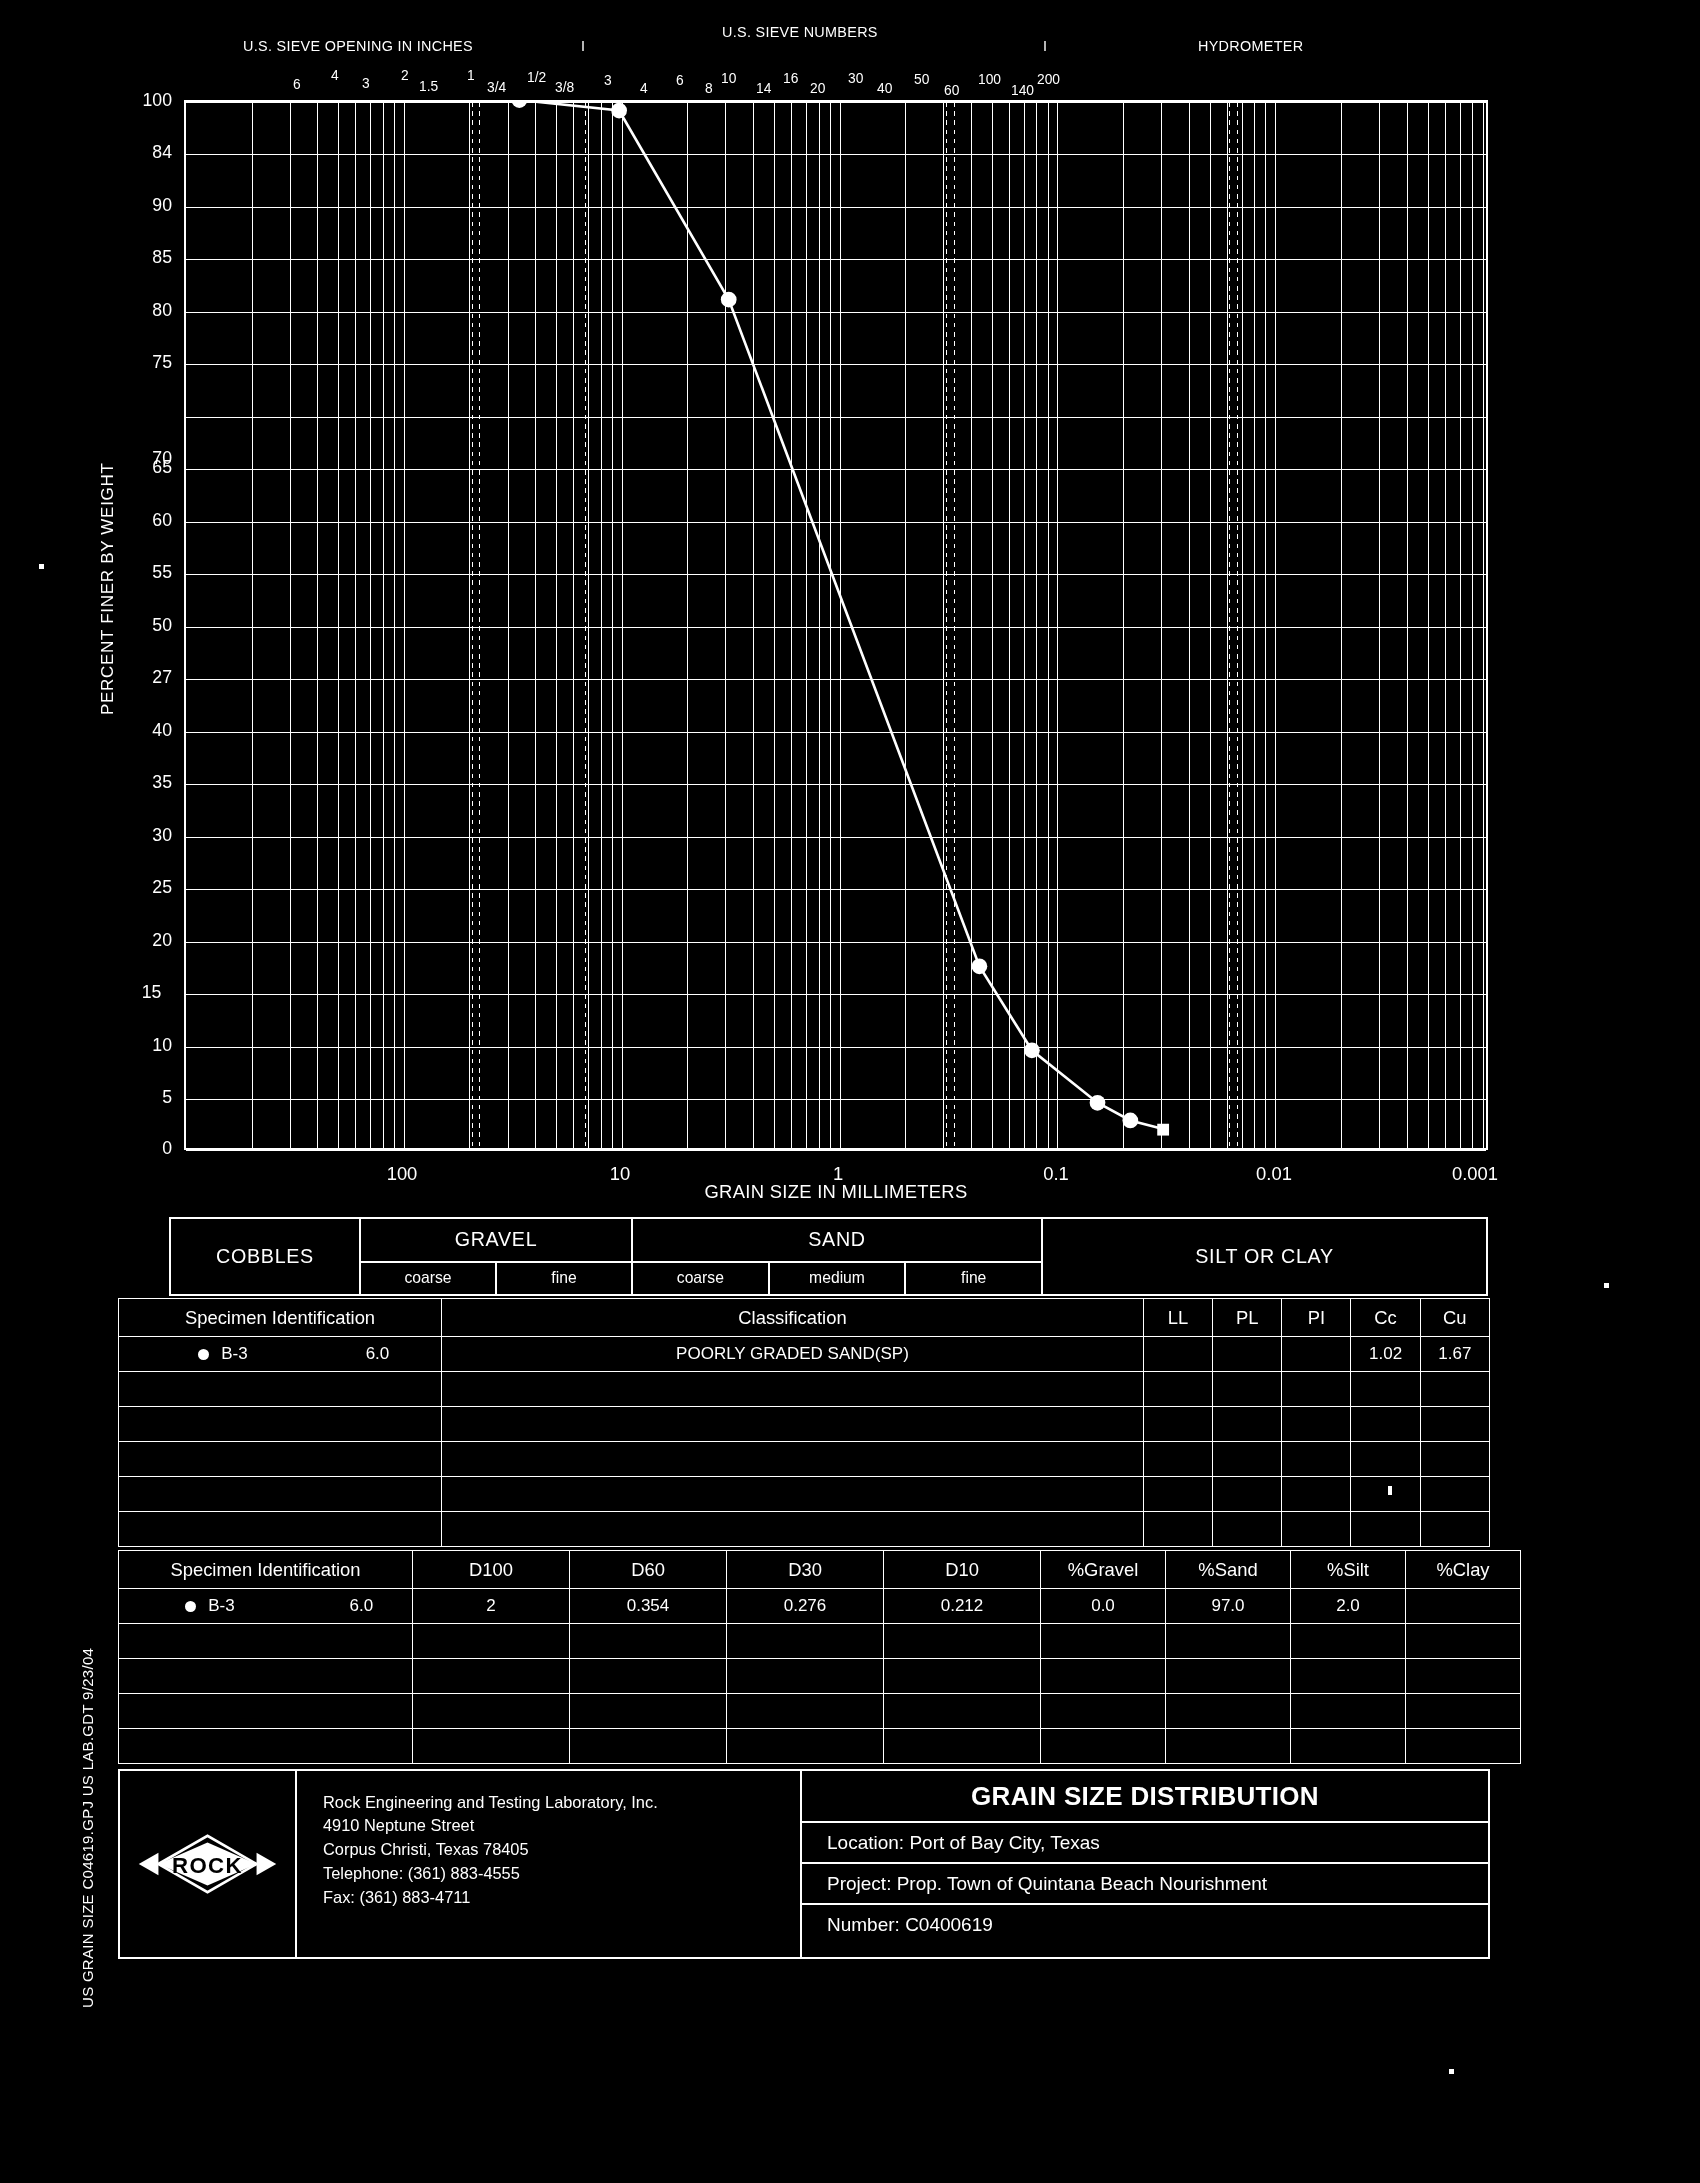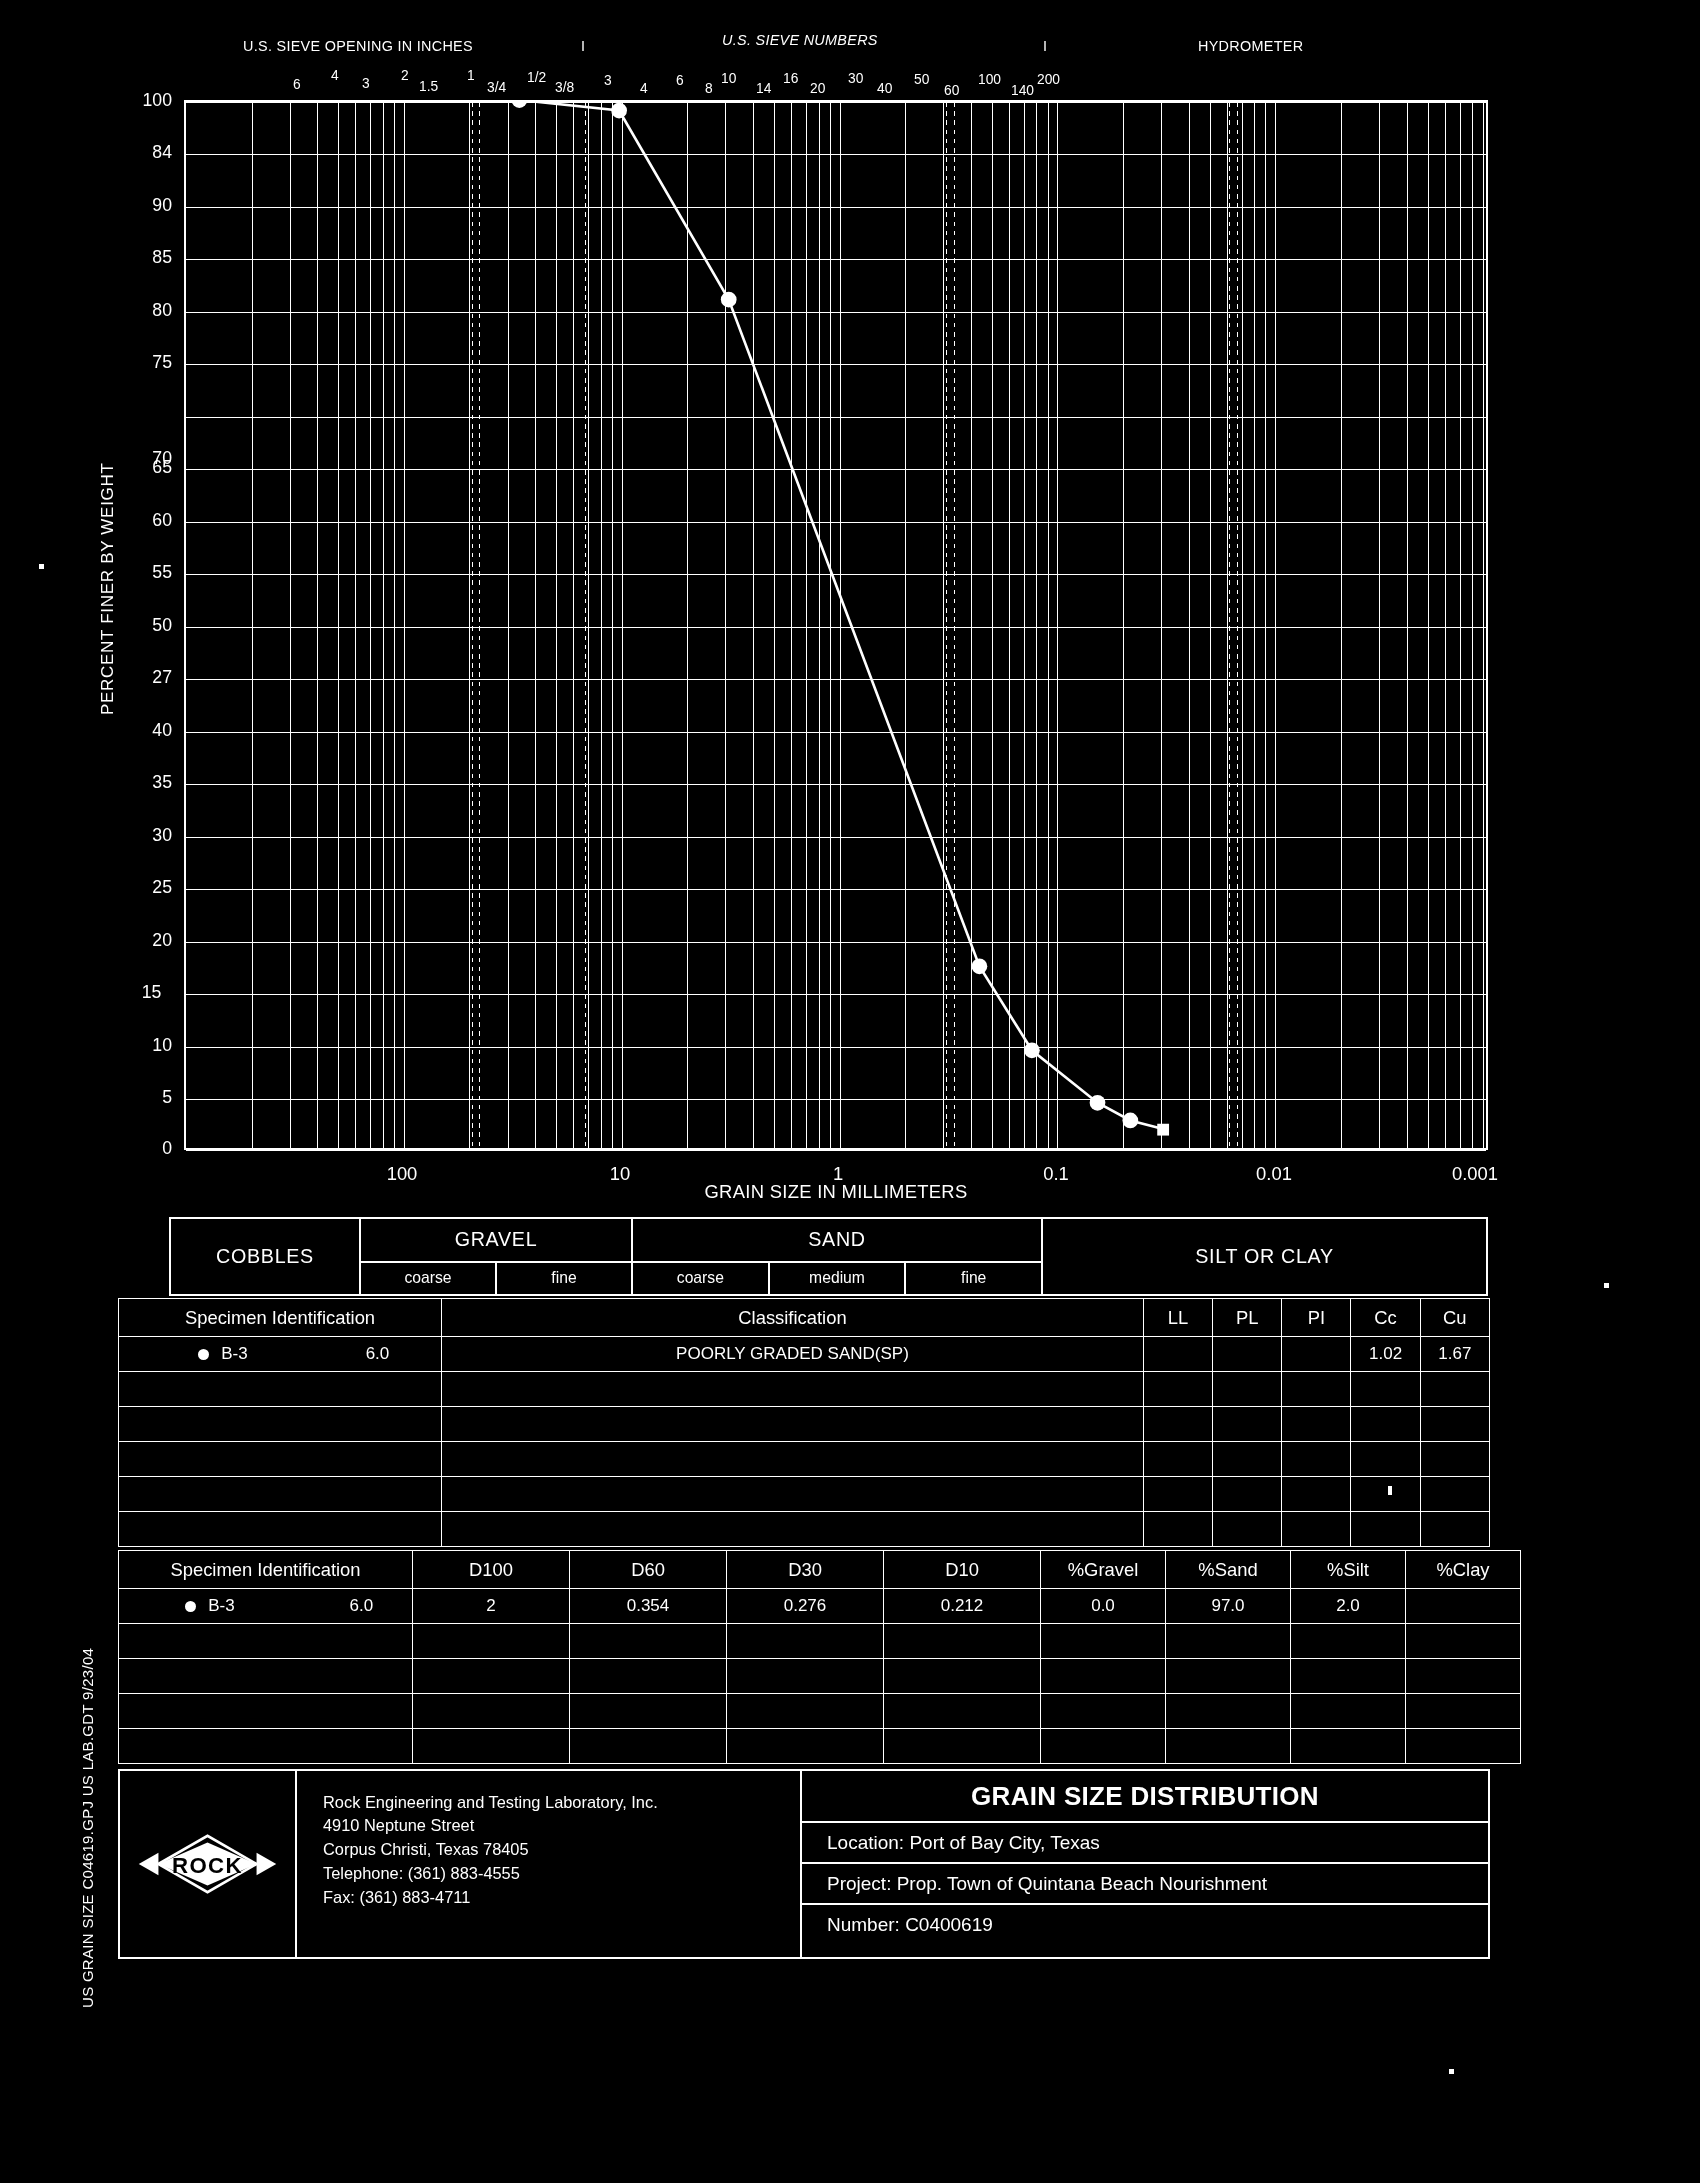--- a/index.html
+++ b/index.html
@@ -253,21 +253,21 @@
   
   .speck { position: absolute; background: #fff; }
 </style>
 </head>
 <body>
 
 <div class="page">
 
   <div class="abs hdr-label" style="left:243px; top:38px;">U.S. SIEVE OPENING IN INCHES</div>
   <div class="abs hdr-label" style="left:581px; top:38px;">I</div>
-  <div class="abs hdr-label" style="left:722px; top:32px;font-style:italic;">U.S. SIEVE NUMBERS</div>
+  <div class="abs hdr-label" style="left:722px; top:24px;">U.S. SIEVE NUMBERS</div>
   <div class="abs hdr-label" style="left:1043px; top:38px;">I</div>
   <div class="abs hdr-label" style="left:1198px; top:38px;">HYDROMETER</div>
 
   <div class="abs hdr-tick" style="left:293px; top:77px;">6</div>
   <div class="abs hdr-tick" style="left:331px; top:68px;">4</div>
   <div class="abs hdr-tick" style="left:362px; top:76px;">3</div>
   <div class="abs hdr-tick" style="left:401px; top:68px;">2</div>
   <div class="abs hdr-tick" style="left:419px; top:79px;">1.5</div>
   <div class="abs hdr-tick" style="left:467px; top:68px;">1</div>
   <div class="abs hdr-tick" style="left:487px; top:80px;text-align:center;">3/4</div>

